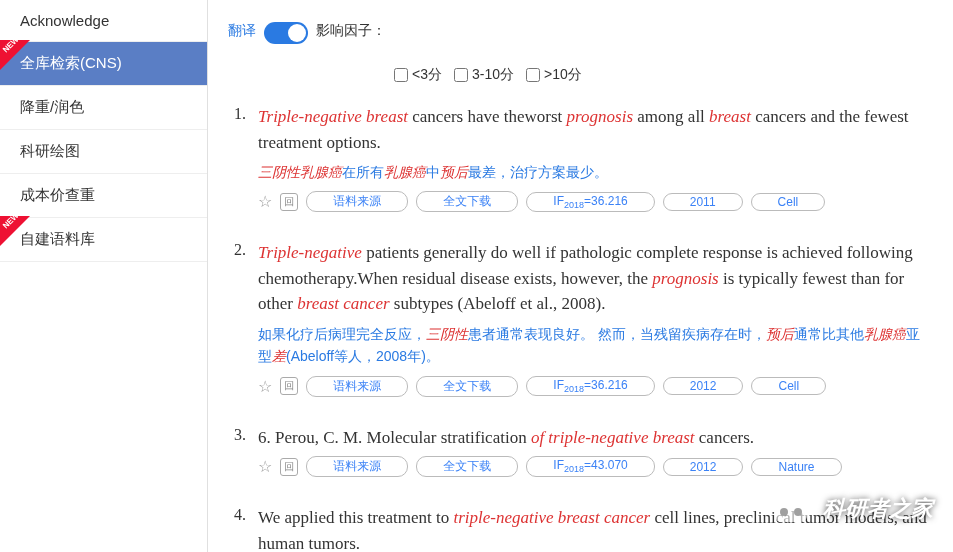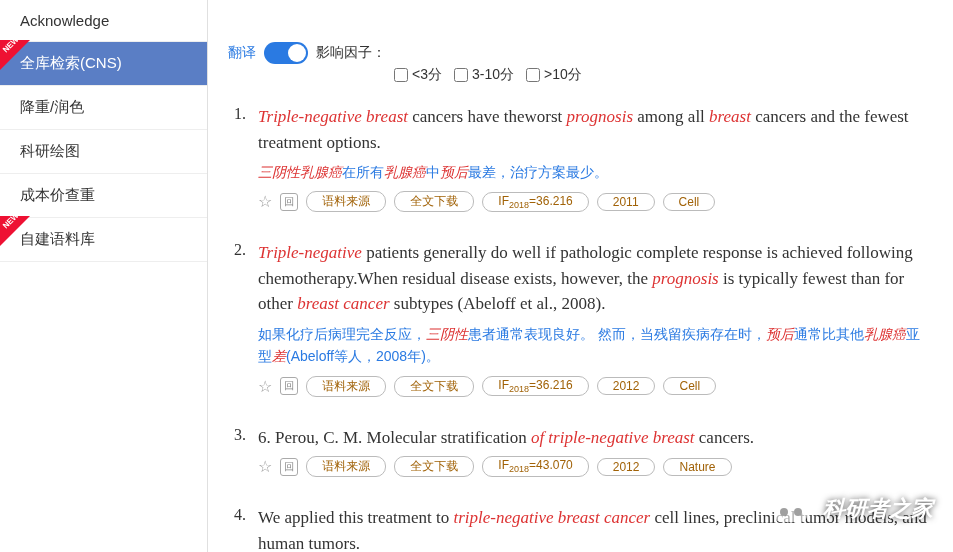--- a/index.html
+++ b/index.html
@@ -4,41 +4,41 @@
 <style>
 *{box-sizing:border-box;margin:0;padding:0}
 body{font-family:"Microsoft YaHei",Arial,sans-serif;font-size:14px;color:#333;background:#fff;width:953px;height:552px;overflow:hidden;display:flex}
 .sidebar{width:208px;border-right:1px solid #e0e0e0;flex-shrink:0}
 .side-item{position:relative;padding:12px 20px;border-bottom:1px solid #eee;cursor:pointer;font-size:15px}
 .side-item.active{background:#5a7ec5;color:#fff}
 .side-item.bold{font-weight:normal}
 .new-badge{position:absolute;left:-2px;top:-2px;width:32px;height:32px;pointer-events:none}
 .new-badge svg{display:block}
 .main{flex:1;padding:10px 20px 0 20px;overflow:hidden}
-.filter-row{display:flex;align-items:center;gap:8px;padding:12px 0 20px 0}
+.filter-row{display:flex;gap:8px;padding:12px 0 20px 0}
 .trans-label{color:#2a7ae2;font-size:14px}
 .toggle{width:44px;height:22px;background:#2a7ae2;border-radius:11px;position:relative;cursor:pointer}
 .toggle::after{content:"";position:absolute;left:24px;top:2px;width:18px;height:18px;background:#fff;border-radius:50%}
 .filter-label{font-size:14px}
 .chk{display:flex;align-items:center;gap:4px;font-size:14px;cursor:pointer}
 .chk input{width:14px;height:14px;cursor:pointer}
 .cns-group{border:2px solid #e13;padding:4px 60px 4px 8px;color:#2a7ae2}
 .cns-group input{accent-color:#2a7ae2}
 .results{padding-left:0}
 .result{display:flex;gap:12px;margin-bottom:28px}
 .num{flex-shrink:0;width:18px;text-align:right;font-family:Georgia,serif;font-size:16px;padding-top:1px}
 .body{flex:1}
 .en-text{font-family:Georgia,"Times New Roman",serif;font-size:17px;line-height:1.5;margin-bottom:6px}
 .em{color:#d33;font-style:italic}
 .zh-text{color:#2a7ae2;font-size:14px;line-height:1.6;margin-bottom:8px}
 .zh-text .em{font-style:italic}
 .tags{display:flex;align-items:center;gap:8px;flex-wrap:wrap}
 .star{color:#999;font-size:16px;cursor:pointer}
 .circ{width:18px;height:18px;border:1px solid #aaa;border-radius:3px;display:flex;align-items:center;justify-content:center;font-size:10px;color:#888;cursor:pointer}
-.pill{border:1px solid #bbb;border-radius:10px;padding:1px 15px;font-size:12px;color:#a16207;cursor:pointer}
+.pill{border:1px solid #bbb;border-radius:10px;padding:1px 26px;font-size:12px;color:#3b82f6;cursor:pointer}
 .pill sub{font-size:9px}
 .watermark{position:fixed;right:20px;bottom:28px;display:flex;align-items:center;gap:16px;color:#fff;font-size:22px;font-weight:bold;font-style:italic;text-shadow:0 0 6px rgba(0,0,0,.7);pointer-events:none}
 .wm-icon{width:32px;height:26px;background:rgba(255,255,255,.6);border-radius:6px;position:relative}
 .wm-icon::before,.wm-icon::after{content:"";position:absolute;background:rgba(120,120,120,.7);border-radius:50%}
 .wm-icon::before{width:8px;height:8px;left:5px;top:12px}
 .wm-icon::after{width:8px;height:8px;right:5px;top:12px}
 </style>
 </head>
 <body>
 

